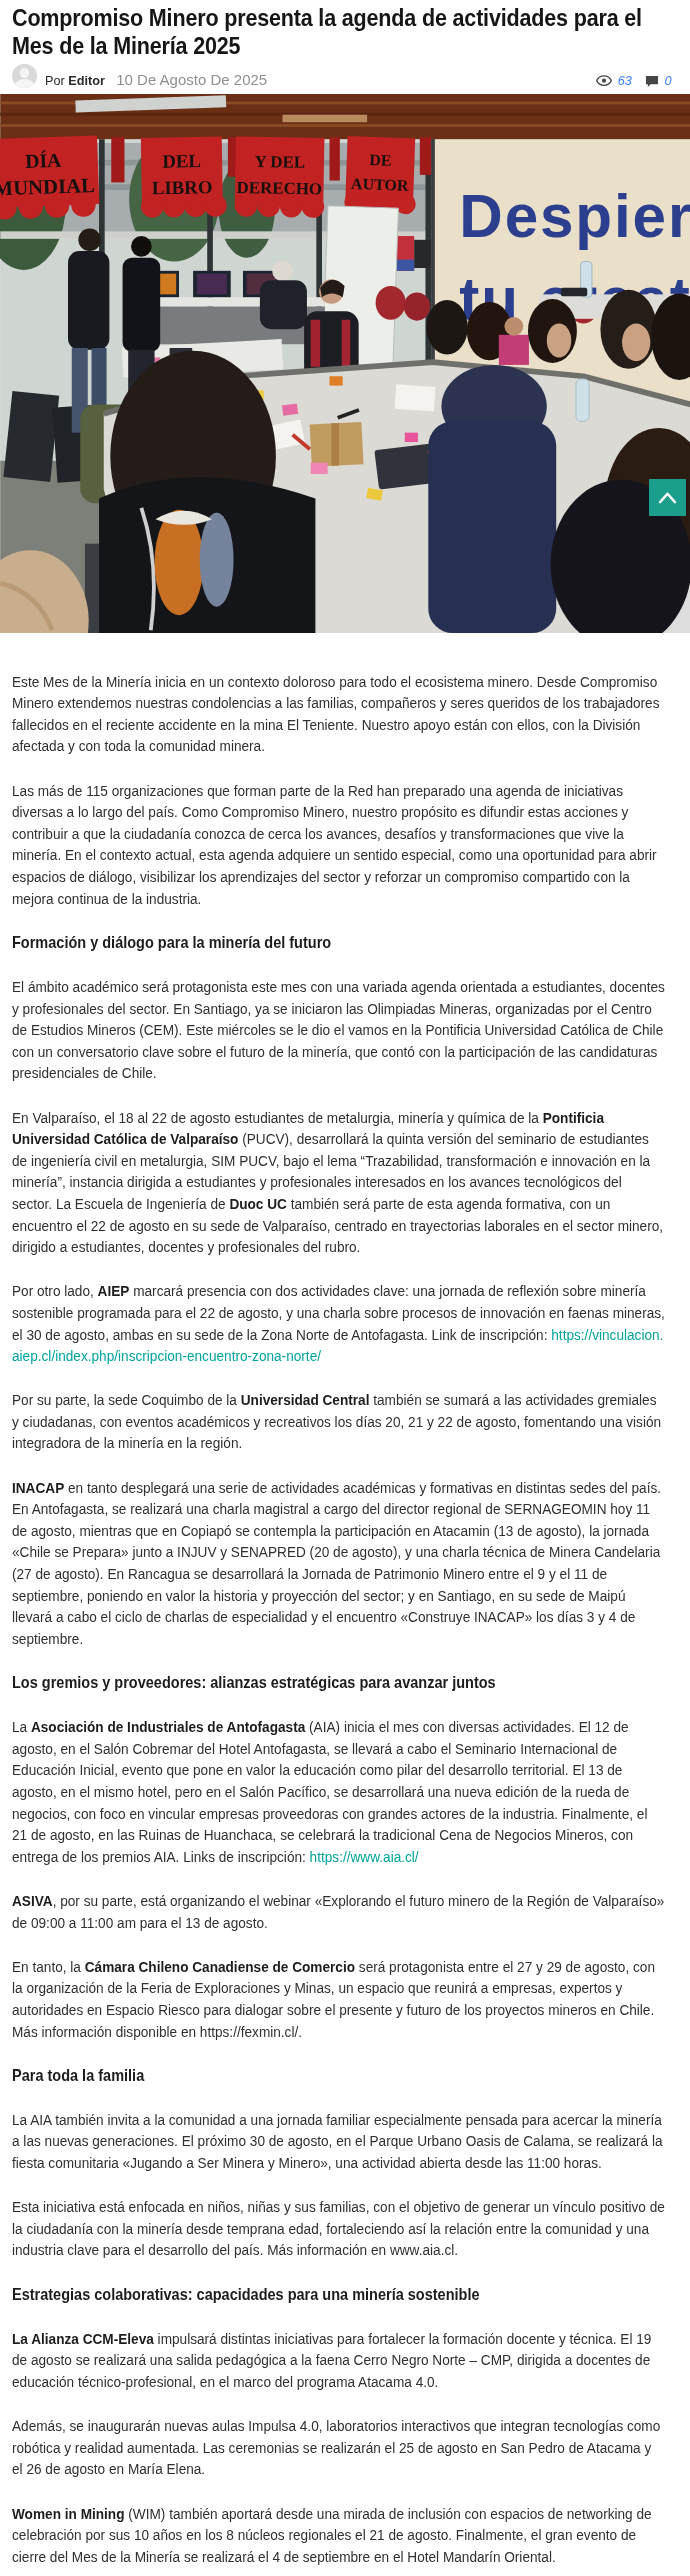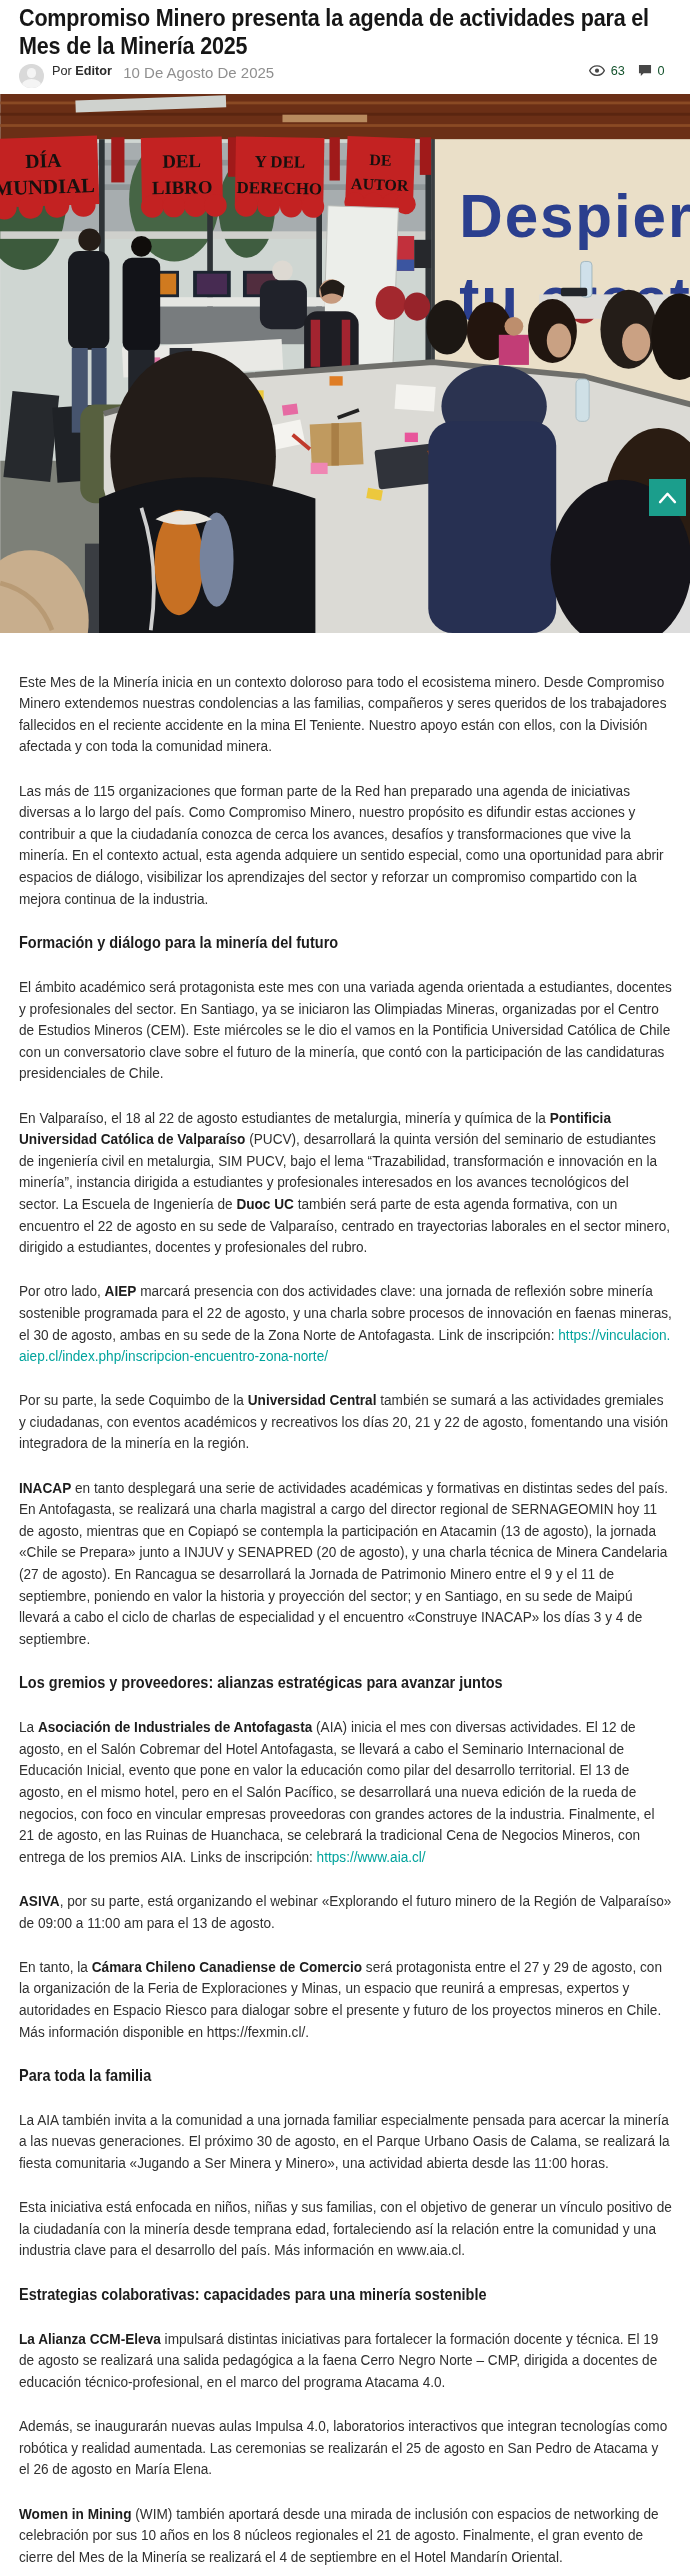--- a/index.html
+++ b/index.html
@@ -1,28 +1,28 @@
 <!DOCTYPE html>
 <html style="font-size:15px"><head>
 <meta charset="utf-8">
 <style>
   html,body{margin:0;padding:0;background:#ffffff;}
   body{font-family:"Liberation Sans",sans-serif;color:#2f2f2f;overflow-x:hidden;}
   .page{position:relative;width:691px;height:2576px;overflow:hidden;background:#fff;}
-  .content{padding:0 19px;}
+  .content{padding:0 12px;}
   .condense{width:743px;transform:scaleX(0.879);transform-origin:left top;}
   .title{margin:3.8px 0 3.8px;font-size:24.5px;line-height:28px;font-weight:bold;color:#161616;letter-spacing:-0.2px;}
-  .meta{display:flex;align-items:flex-start;height:24.5px;margin:0 0 5.6px;}
+  .meta{display:flex;align-items:flex-end;height:24.5px;margin:0 0 5.6px;}
   .avatar{width:24.5px;height:24.5px;border-radius:50%;background:#d9d9d9;position:relative;overflow:hidden;flex:0 0 auto;}
   .avatar .head{position:absolute;left:7.5px;top:4.7px;width:9.4px;height:9.4px;border-radius:50%;background:#f4f4f4;}
   .avatar .shoulders{position:absolute;left:2.8px;top:15px;width:19px;height:11.3px;border-radius:50% 50% 0 0;background:#f4f4f4;}
   .byline{margin-left:8.5px;font-size:12.7px;color:#2a2a2a;}
   .byline b{font-weight:bold;}
   .date{margin-left:11.3px;font-size:15px;color:#8f8f8f;}
-  .meta-right{margin-left:auto;display:flex;align-items:center;gap:5.6px;font-size:12.7px;color:#14532d;}
+  .meta-right{margin-left:auto;display:flex;align-items:center;gap:5.6px;font-size:12.7px;color:#3b82f6;font-style:italic;}
   .meta-right .cnt{margin-right:7.5px;}
   .hero{width:691px;height:539px;overflow:hidden;background:#ddd;}
   .hero svg{display:block;}
   .article{padding-top:38px;font-size:15.5px;line-height:21.6px;color:#303030;}
   .article p{margin:0 0 22.6px;}
   .article h2{margin:9.4px 0 22.6px;font-size:16.5px;line-height:21.6px;font-weight:bold;color:#1d1d1d;}
   .b{font-weight:bold;color:#1d1d1d;}
   .link{color:#00a39c;text-decoration:none;word-break:break-all;}
   .scroll-top{position:absolute;top:479px;right:4.7px;width:37px;height:37px;background:#1b9e8c;display:flex;align-items:center;justify-content:center;cursor:pointer;z-index:9;}
   .banner-text{font-family:"Liberation Serif",serif;font-weight:bold;fill:#17100e;}

